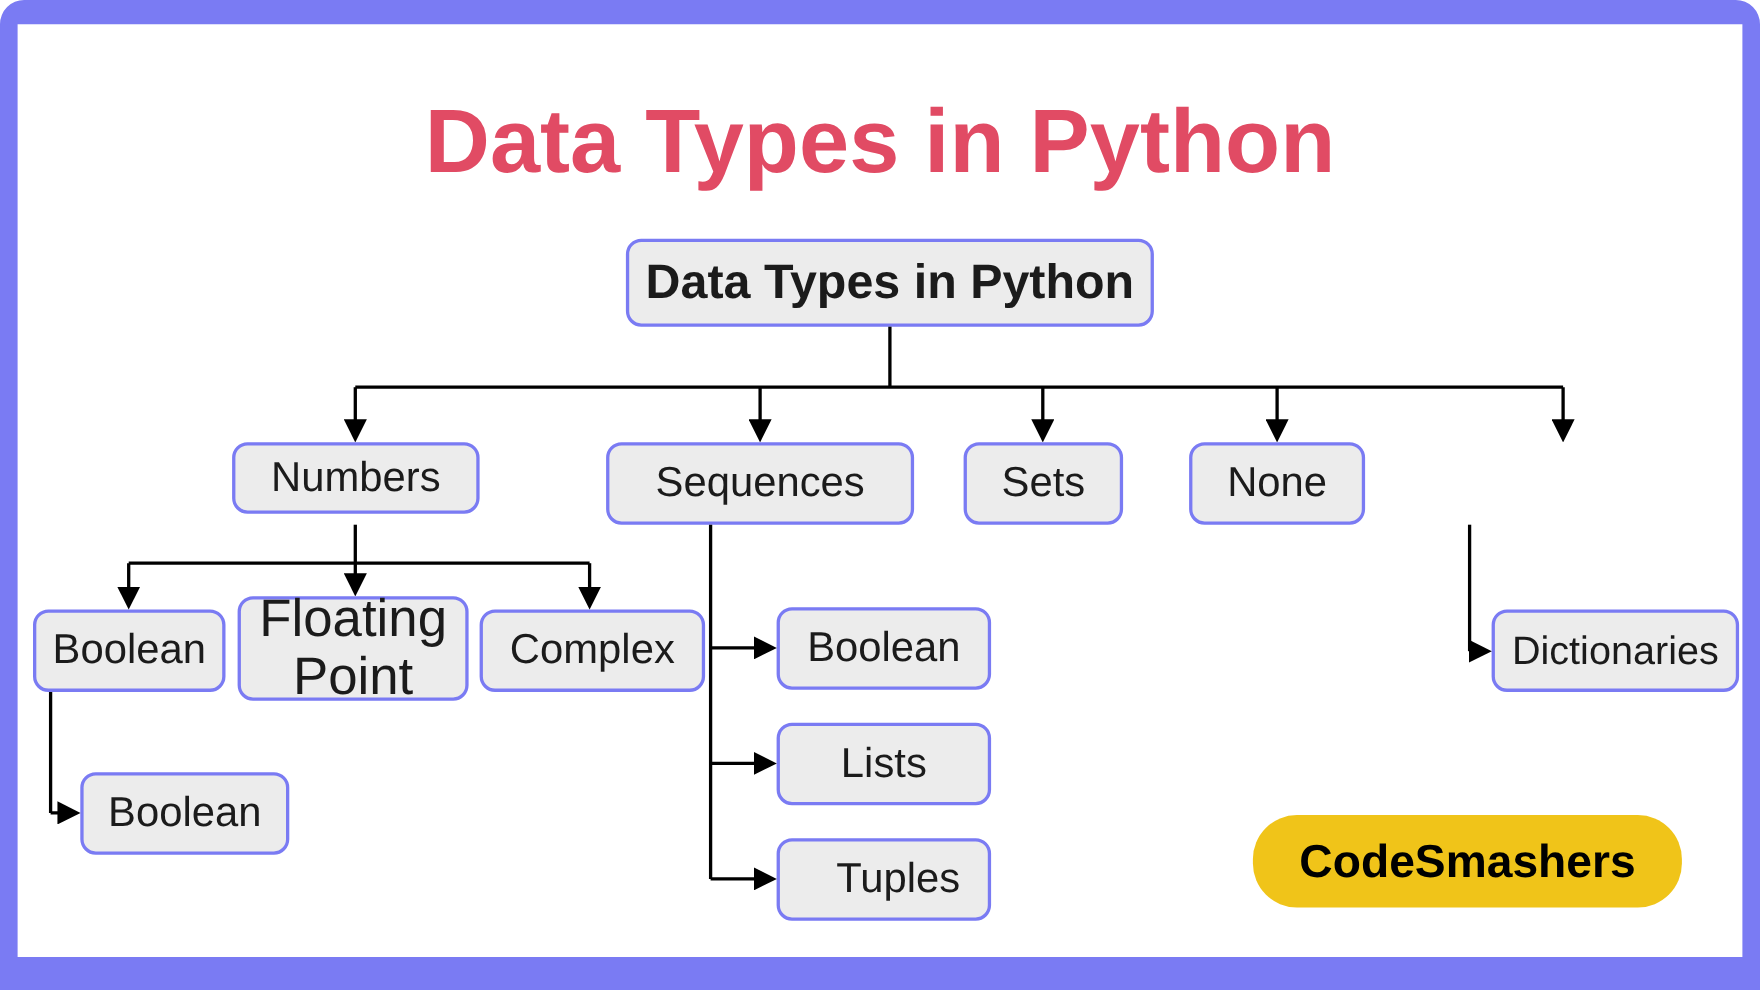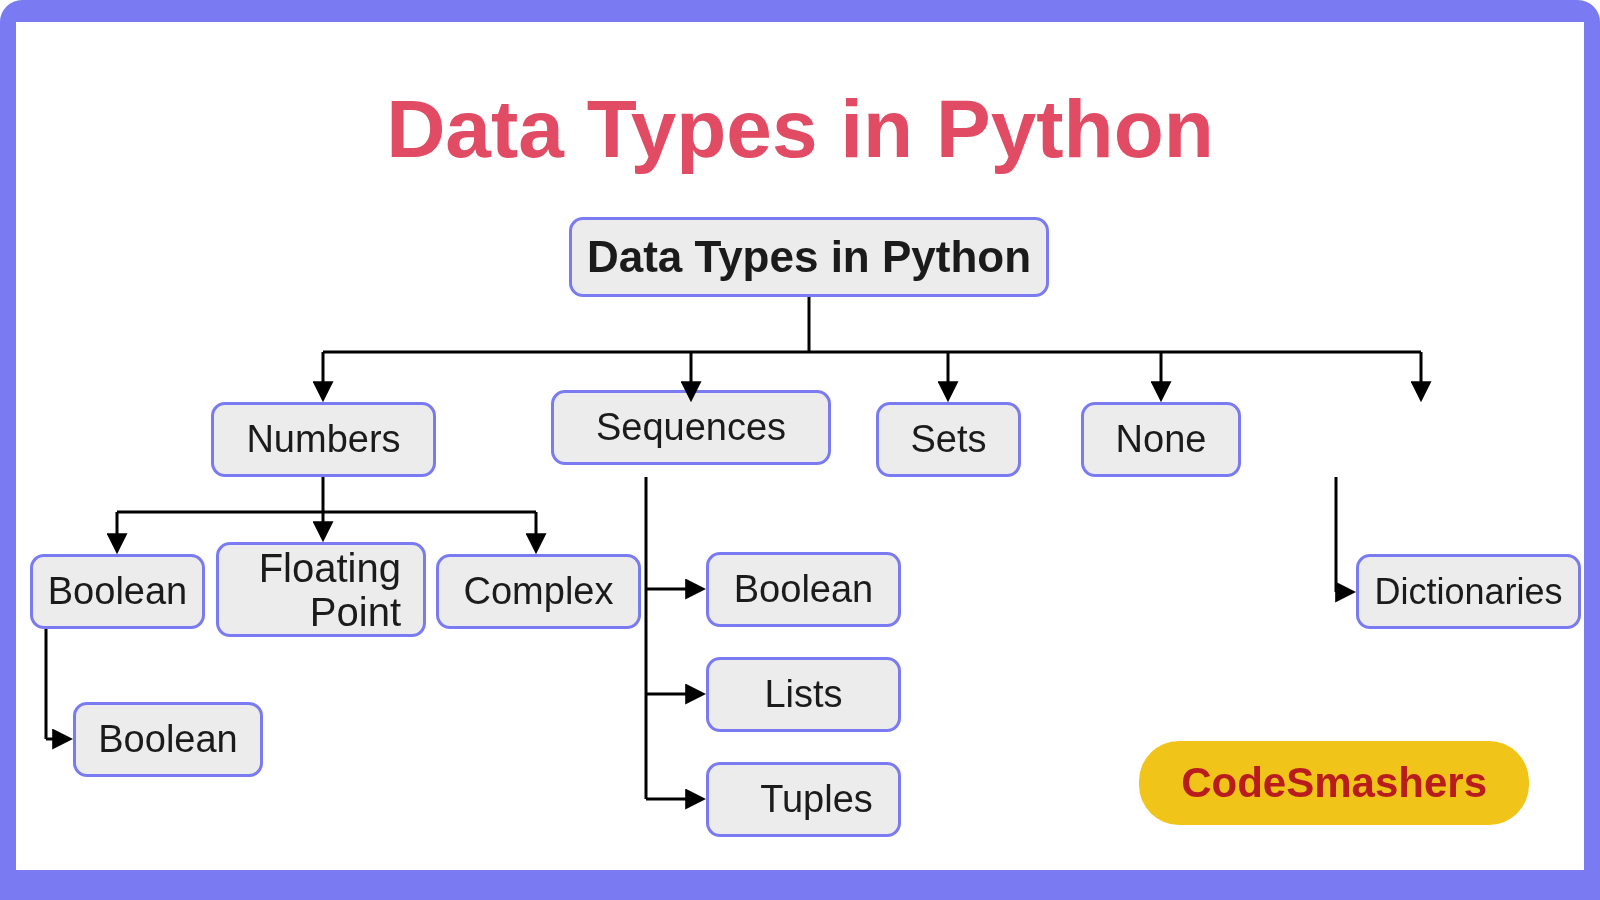--- a/index.html
+++ b/index.html
@@ -54,21 +54,21 @@
   }
   .root {
     font-weight: 700;
     font-size: 44px;
   }
   .logo {
     position: absolute;
     right: 55px;
     bottom: 45px;
     background: #f0c419;
-    color: #b91c1c;
+    color: #000000;
     font-weight: 800;
     font-size: 42px;
     padding: 18px 42px;
     border-radius: 40px;
   }
   svg.connectors {
     position: absolute;
     top: 0;
     left: 0;
     width: 100%;
@@ -78,32 +78,32 @@
 </style>
 </head>
 <body>
 
 <div class="frame">
 
   <div class="title">Data Types in Python</div>
 
   <div class="node root" style="left:553px; top:195px; width:480px; height:80px;">Data Types in Python</div>
 
-  <div class="node" style="left:195px; top:380px; width:225px; height:75px;">Numbers</div>
+  <div class="node" style="left:195px; top:380px; width:225px; height:65px;">Numbers</div>
 
-  <div class="node" style="left:535px; top:368px; width:280px; height:75px;">Sequences</div>
+  <div class="node" style="left:535px; top:380px; width:280px; height:75px;">Sequences</div>
 
   <div class="node" style="left:860px; top:380px; width:145px; height:75px;">Sets</div>
 
   <div class="node" style="left:1065px; top:380px; width:160px; height:75px;text-align:center;">None</div>
 
 
   <div class="node" style="left:14px; top:532px; width:175px; height:75px;">Boolean</div>
 
-  <div class="node multi" style="left:200px; top:520px; width:210px; height:95px; font-size:40px;text-align:right;">Floating Point</div>
+  <div class="node multi" style="left:200px; top:520px; width:210px; height:95px; font-size:48px;">Floating Point</div>
 
   <div class="node" style="left:420px; top:532px; width:205px; height:75px;">Complex</div>
 
   <div class="node" style="left:57px; top:680px; width:190px; height:75px;">Boolean</div>
 
   <div class="node" style="left:690px; top:530px; width:195px; height:75px;">Boolean</div>
 
   <div class="node" style="left:690px; top:635px; width:195px; height:75px;">Lists</div>
 
   <div class="node" style="left:690px; top:740px; width:195px; height:75px;padding-left:48px;">Tuples</div>

